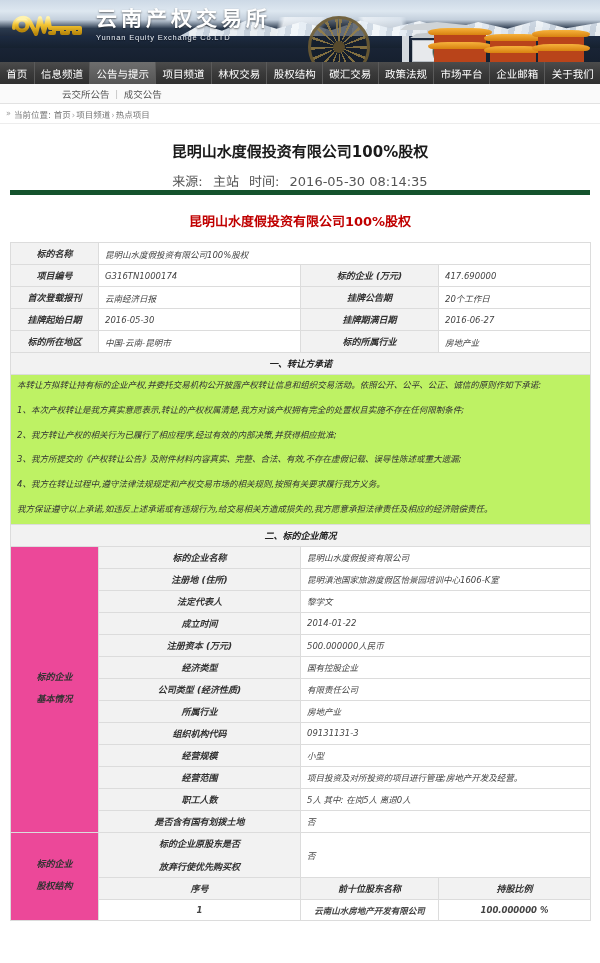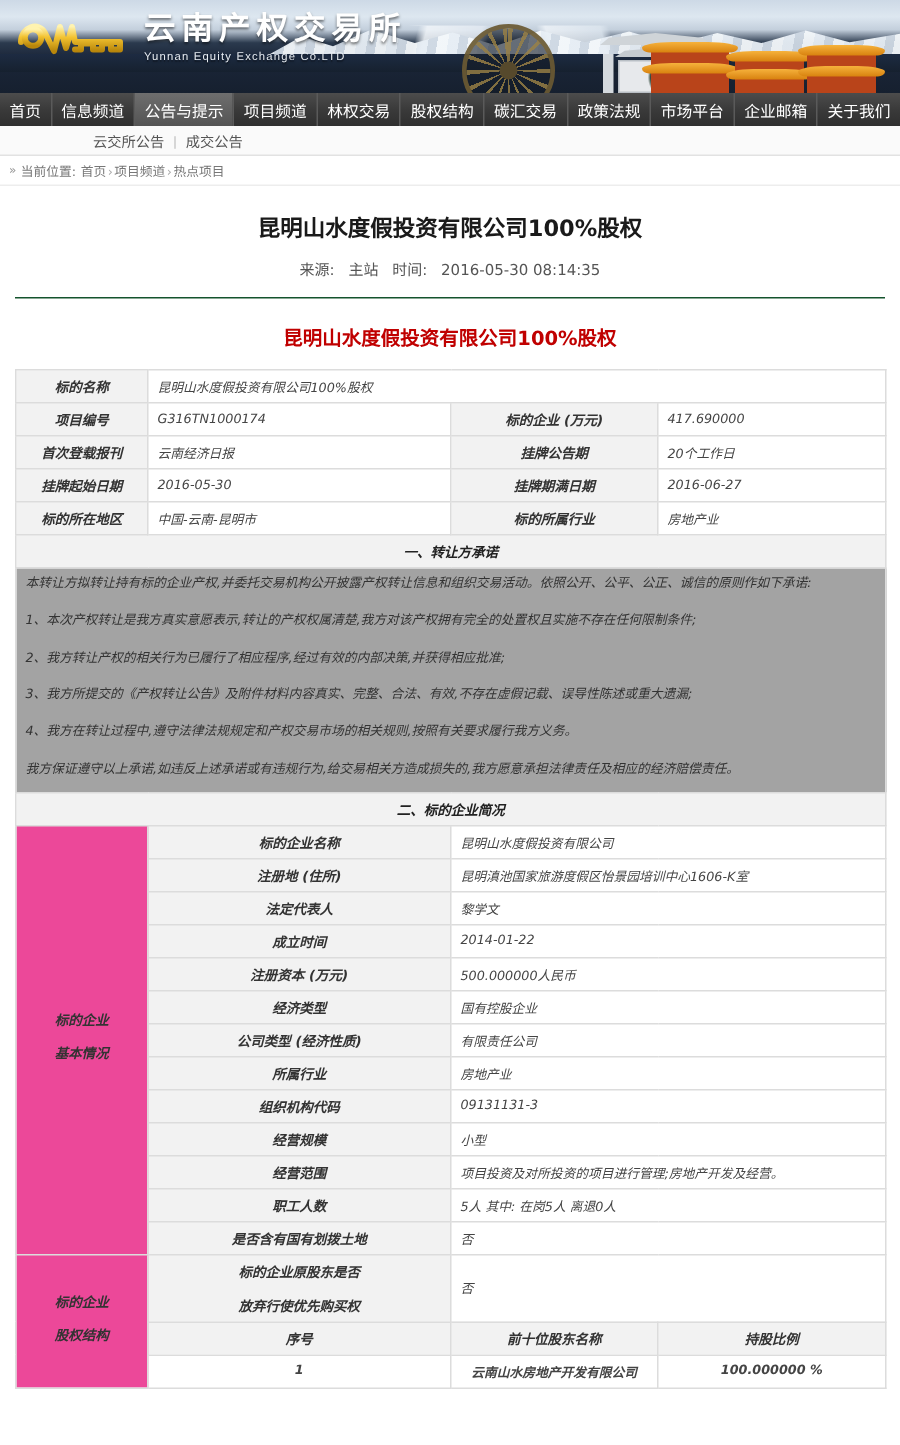--- a/index.html
+++ b/index.html
@@ -166,22 +166,22 @@
 
   
   .content { width: 600px; padding: 0 10px; }
 
   .doc-title {
     text-align: center; font-size: 15px; font-weight: bold;
     color: #1a1a1a; padding: 16px 0 10px;
     font-family: "DejaVu Sans", "Liberation Sans", sans-serif;
   }
   .doc-meta {
-    text-align: center; font-size: 10px; color: #555;
-    padding-bottom: 12px; border-bottom: 1px solid #14532d;
+    text-align: center; font-size: 13px; color: #555;
+    padding-bottom: 0; border-bottom: 5px solid #14532d;
     font-family: "DejaVu Sans", "Liberation Sans", sans-serif;
   }
   .doc-meta span { margin: 0 3px; }
 
   .red-title {
     text-align: center; font-size: 13px; font-weight: bold;
     color: #c00000; padding: 16px 0 12px;
     font-family: "DejaVu Sans", "Liberation Sans", sans-serif;
   }
 
@@ -206,21 +206,21 @@
   td.val { background: #fff; color: #444; font-size: 8px; }
   td.val.cn { font-size: 8.5px; }
   td.sect {
     background: #f2f2f2; text-align: center; font-weight: bold;
     font-size: 10px; color: #222; padding: 6px 0;
   }
   td.side {
     background: #ec4899; text-align: center; font-weight: bold;
     font-size: 9px; color: #333; line-height: 2.4;
   }
-  td.para { background: #a3a3a3; padding: 8px 8px 10px; }
+  td.para { background: #bef264; padding: 8px 8px 10px; }
   .para p {
     margin: 0 0 12px; font-size: 8.5px; color: #333; line-height: 1.5;
   }
   .para p:last-child { margin-bottom: 4px; }
 
   td.ctr { text-align: center; }
   .tail { height: 4px; }
 </style>
 </head>
 <body>

